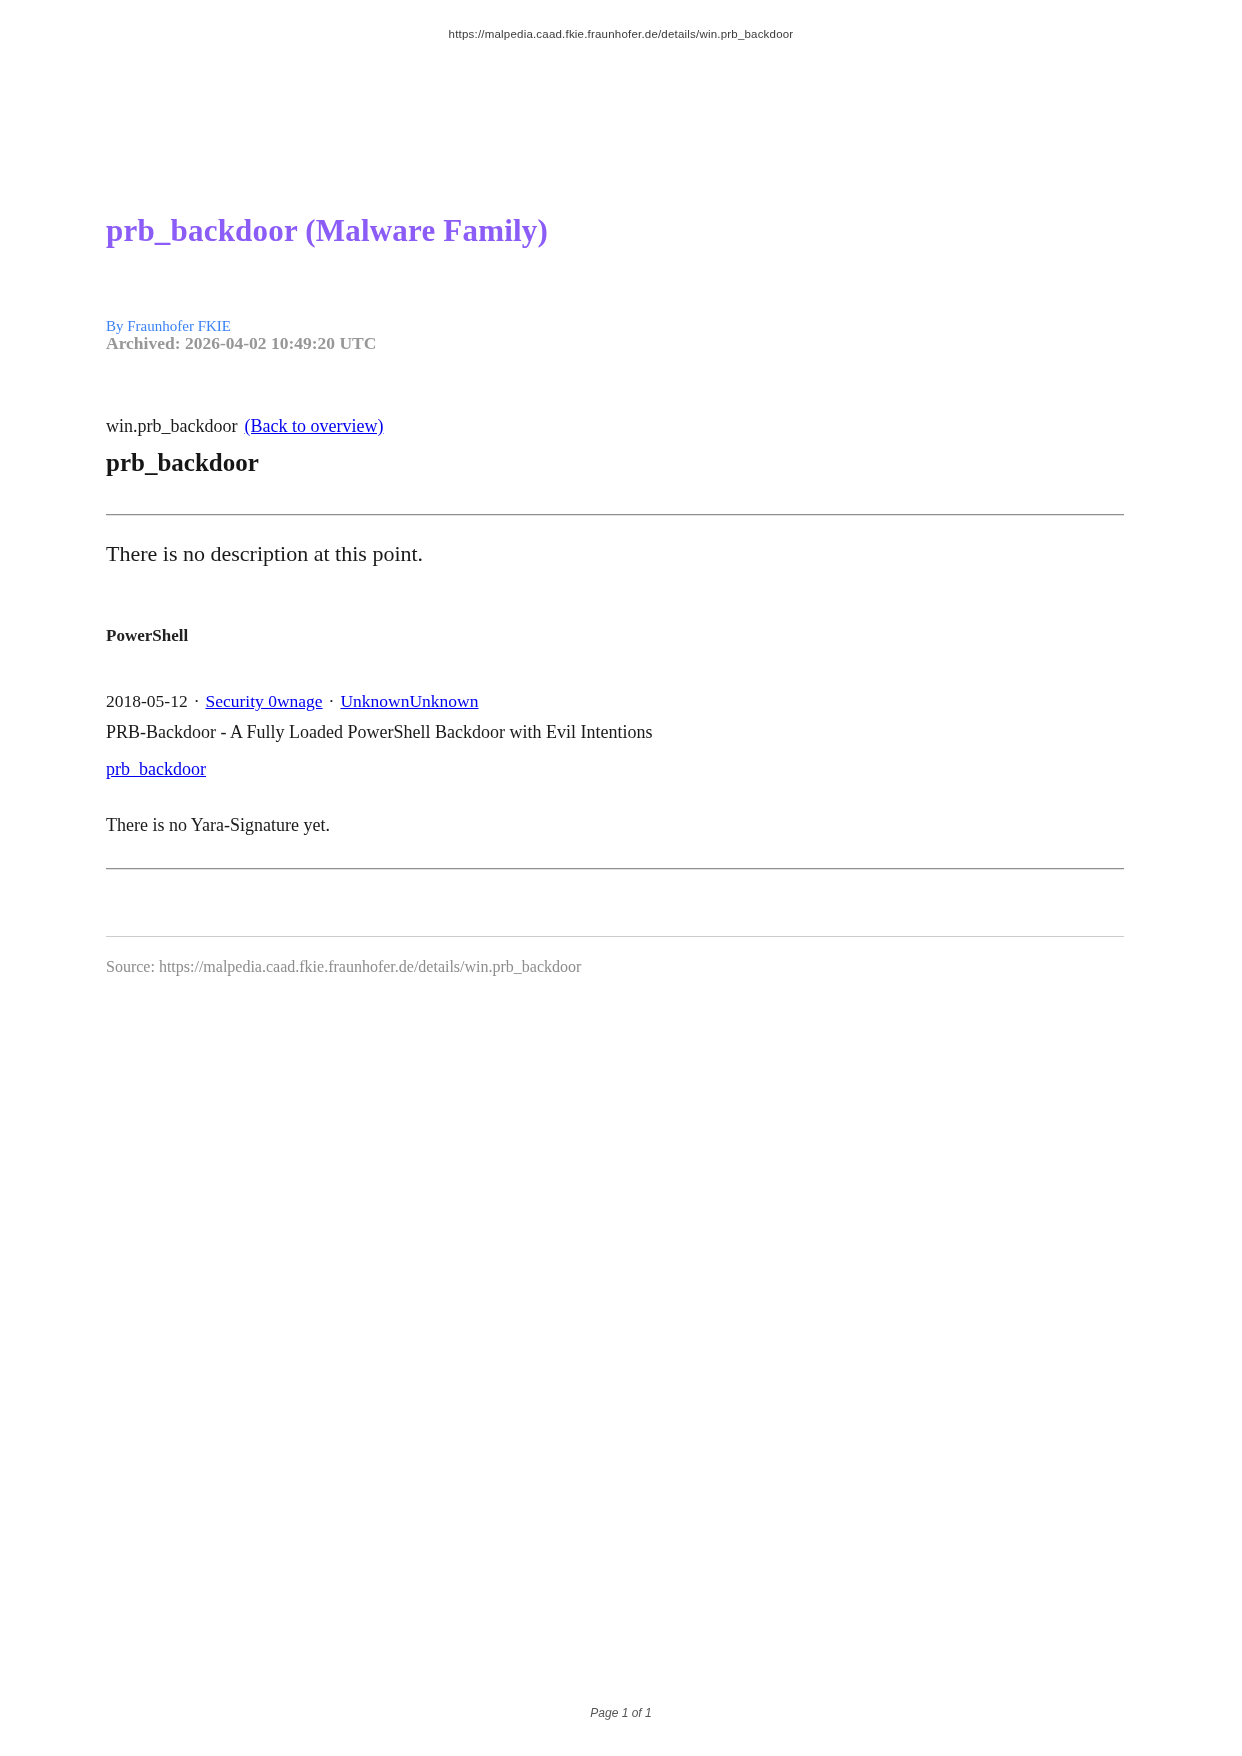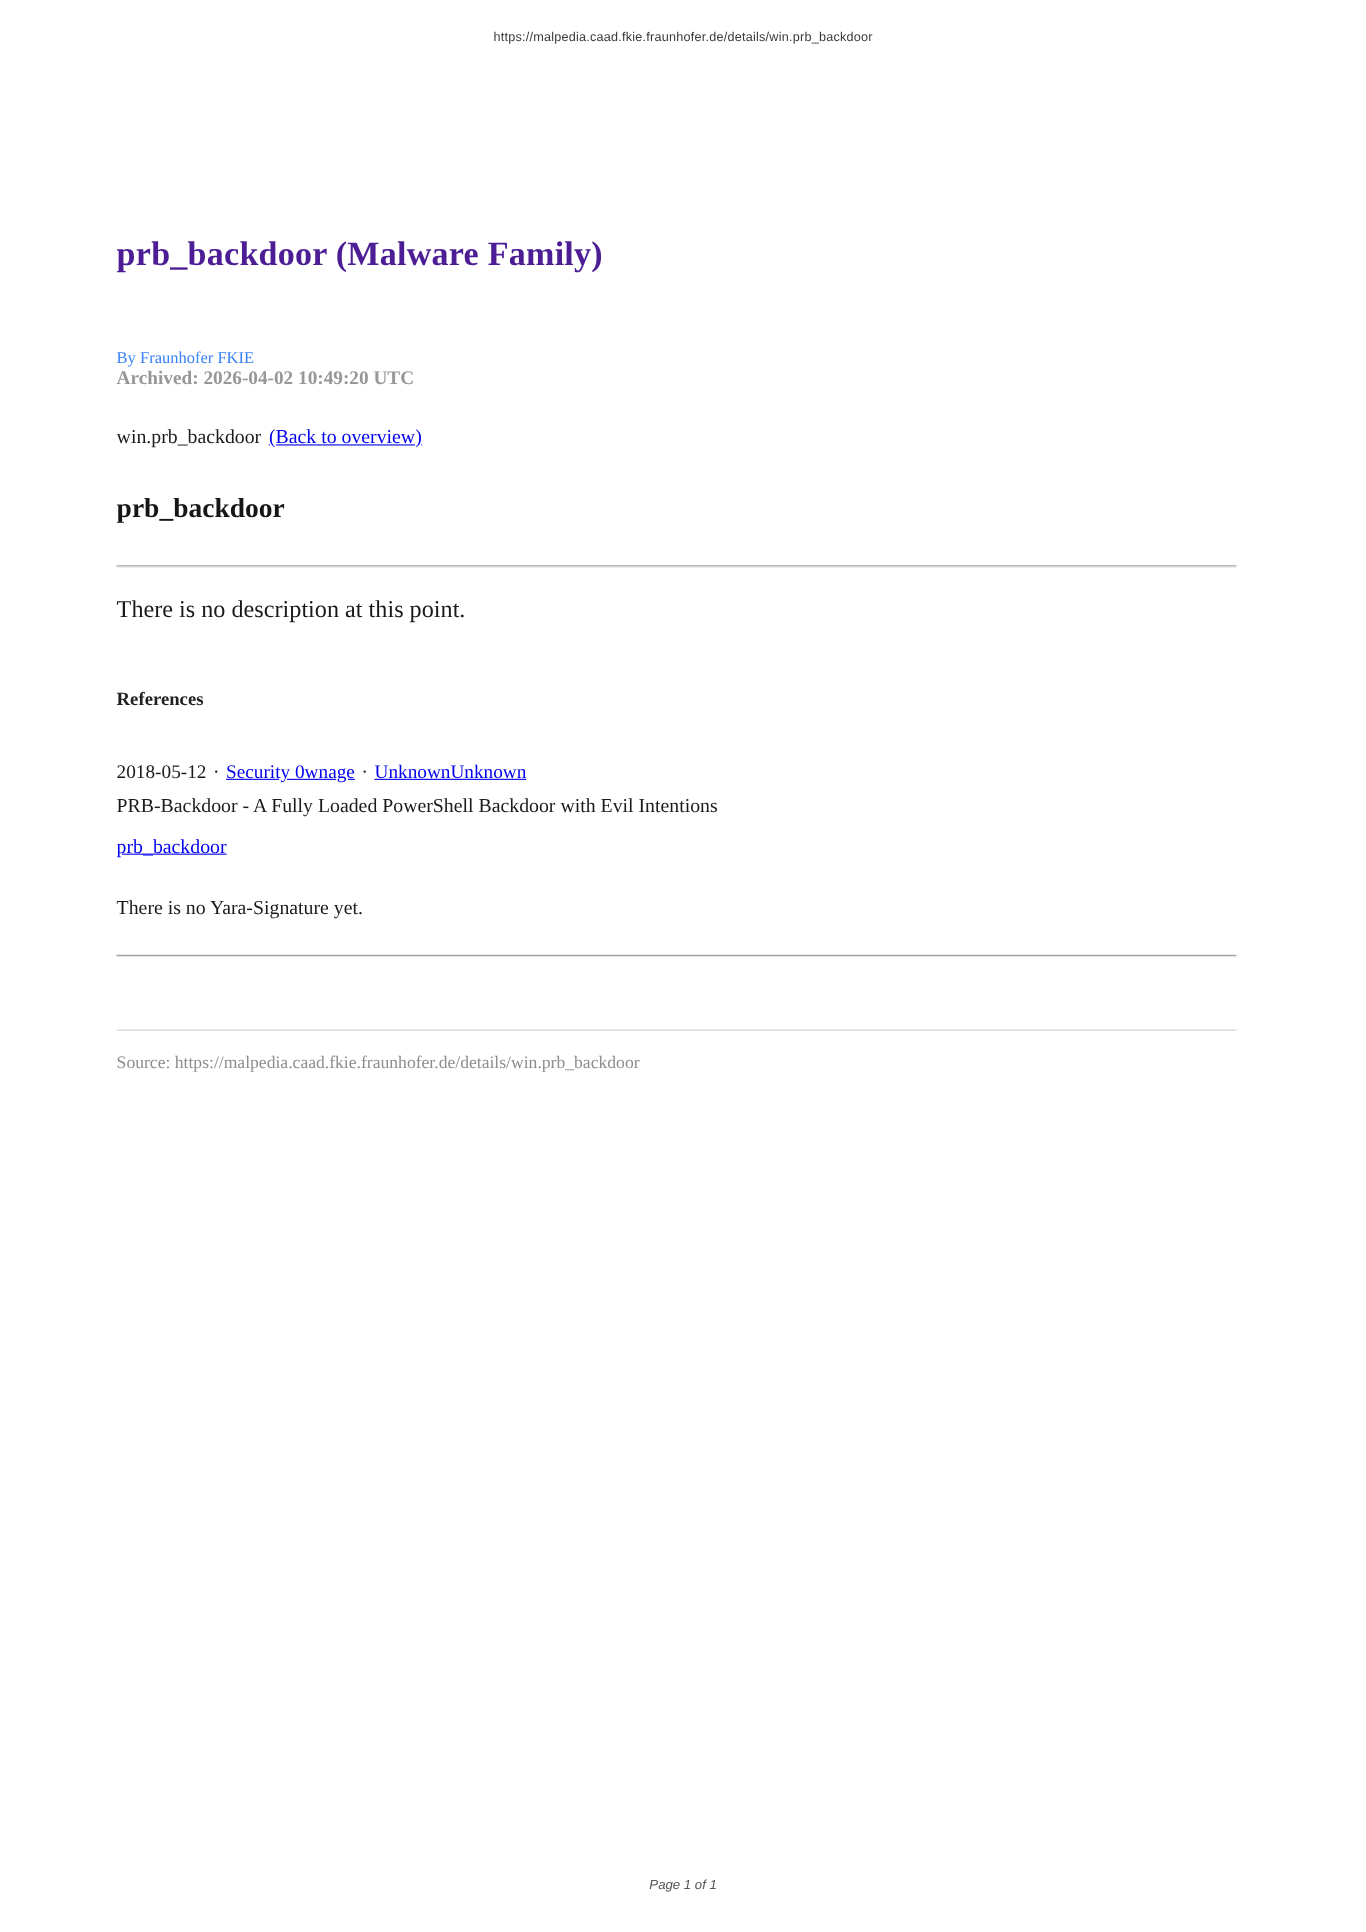--- a/index.html
+++ b/index.html
@@ -32,38 +32,38 @@
     position: absolute;
     left: 106px;
     top: 0;
     width: 1020px;
   }
   .content > * { position: absolute; left: 0; }
   h1.doc-title {
     top: 212px;
     font-size: 31px;
     font-weight: bold;
-    color: #4c1d95;
+    color: #8b5cf6;
     line-height: 1.2;
     letter-spacing: 0.2px;
   }
   .byline {
     top: 286px;
     font-size: 15px;
     color: #3b82f6;
     margin-top: 32px;
   }
   .archived {
     top: 333px;
     font-size: 17.5px;
     color: #979797;
     font-weight: bold;
   }
   .overview-line {
-    top: 387px;
+    top: 416px;
     font-size: 18px;
     color: #1a1a1a;
     text-align: right;
   }
   .overview-line a { margin-left: 7px; }
   a.link {
     color: #0000ee;
     text-decoration: underline;
     cursor: pointer;
   }
@@ -152,21 +152,21 @@
     <div class="overview-line">
       <span>win.prb_backdoor</span><a class="link">(Back to overview)</a>
     </div>
 
     <h2 class="family-title">prb_backdoor</h2>
 
     <div class="rule rule-1"></div>
 
     <div class="description">There is no description at this point.</div>
 
-    <div class="references-heading">References</div>
+    <div class="references-heading">PowerShell</div>
 
     <div class="ref-meta">
       <span>2018-05-12</span><span class="sep">·</span><a class="link">Security 0wnage</a><span class="sep">·</span><a class="link">UnknownUnknown</a>
     </div>
 
     <div class="ref-title">PRB-Backdoor - A Fully Loaded PowerShell Backdoor with Evil Intentions</div>
 
     <div class="ref-family-link">
       <a class="link">prb_backdoor</a>
     </div>

